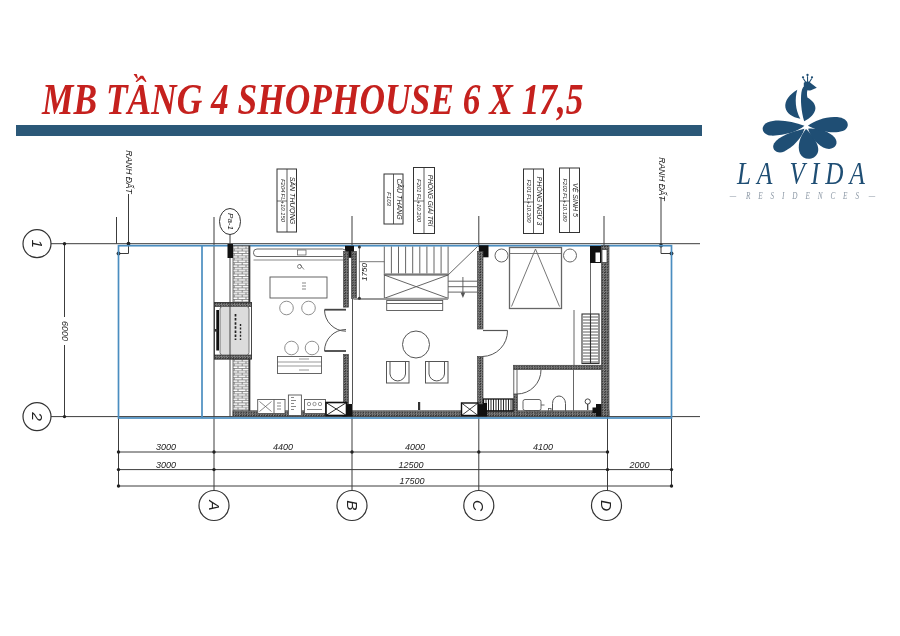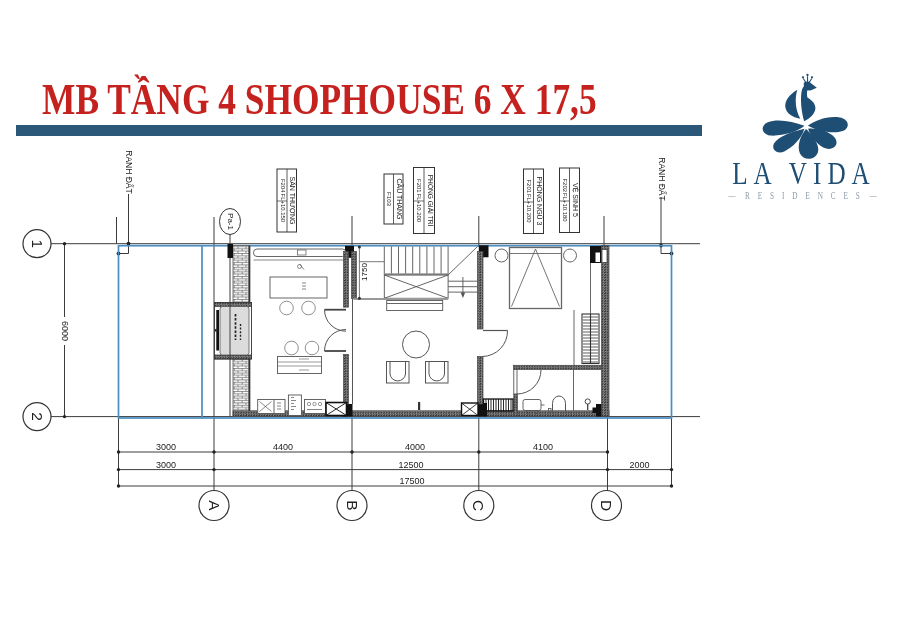--- a/index.html
+++ b/index.html
@@ -1,17 +1,17 @@
 <!DOCTYPE html>
 <html><head>
 <meta charset="utf-8">
 <style>
   html,body{margin:0;padding:0;background:#fff;}
   #page{position:relative;width:900px;height:532px;overflow:hidden;background:#fff;
-        font-family:"Liberation Sans",sans-serif;}
+        font-family:"Liberation Sans",sans-serif;font-style:italic;}
   #title{position:absolute;left:42px;top:77px;font-family:"Liberation Serif",serif;
          font-weight:bold;font-size:44.5px;line-height:44.5px;color:#c5211e;white-space:nowrap;
          transform:scaleX(0.795);transform-origin:left top;}
   #topbar{position:absolute;left:16px;top:125px;width:686px;height:11px;background:#2b5878;}
   #botbar{position:absolute;left:13px;top:537px;width:871px;height:25px;background:#1e3348;}
   #botbar .dots{position:absolute;left:352px;top:14px;width:172px;height:1.5px;
     background:repeating-linear-gradient(90deg,#3a5773 0 1.8px,transparent 1.8px 4px);}
   #lavida{position:absolute;left:699px;top:158px;width:210px;text-align:center;
           font-family:"Liberation Serif",serif;color:#1f4e74;}
   #lavida .main{font-size:31.5px;line-height:31.5px;letter-spacing:7.5px;transform:scaleX(0.8);

